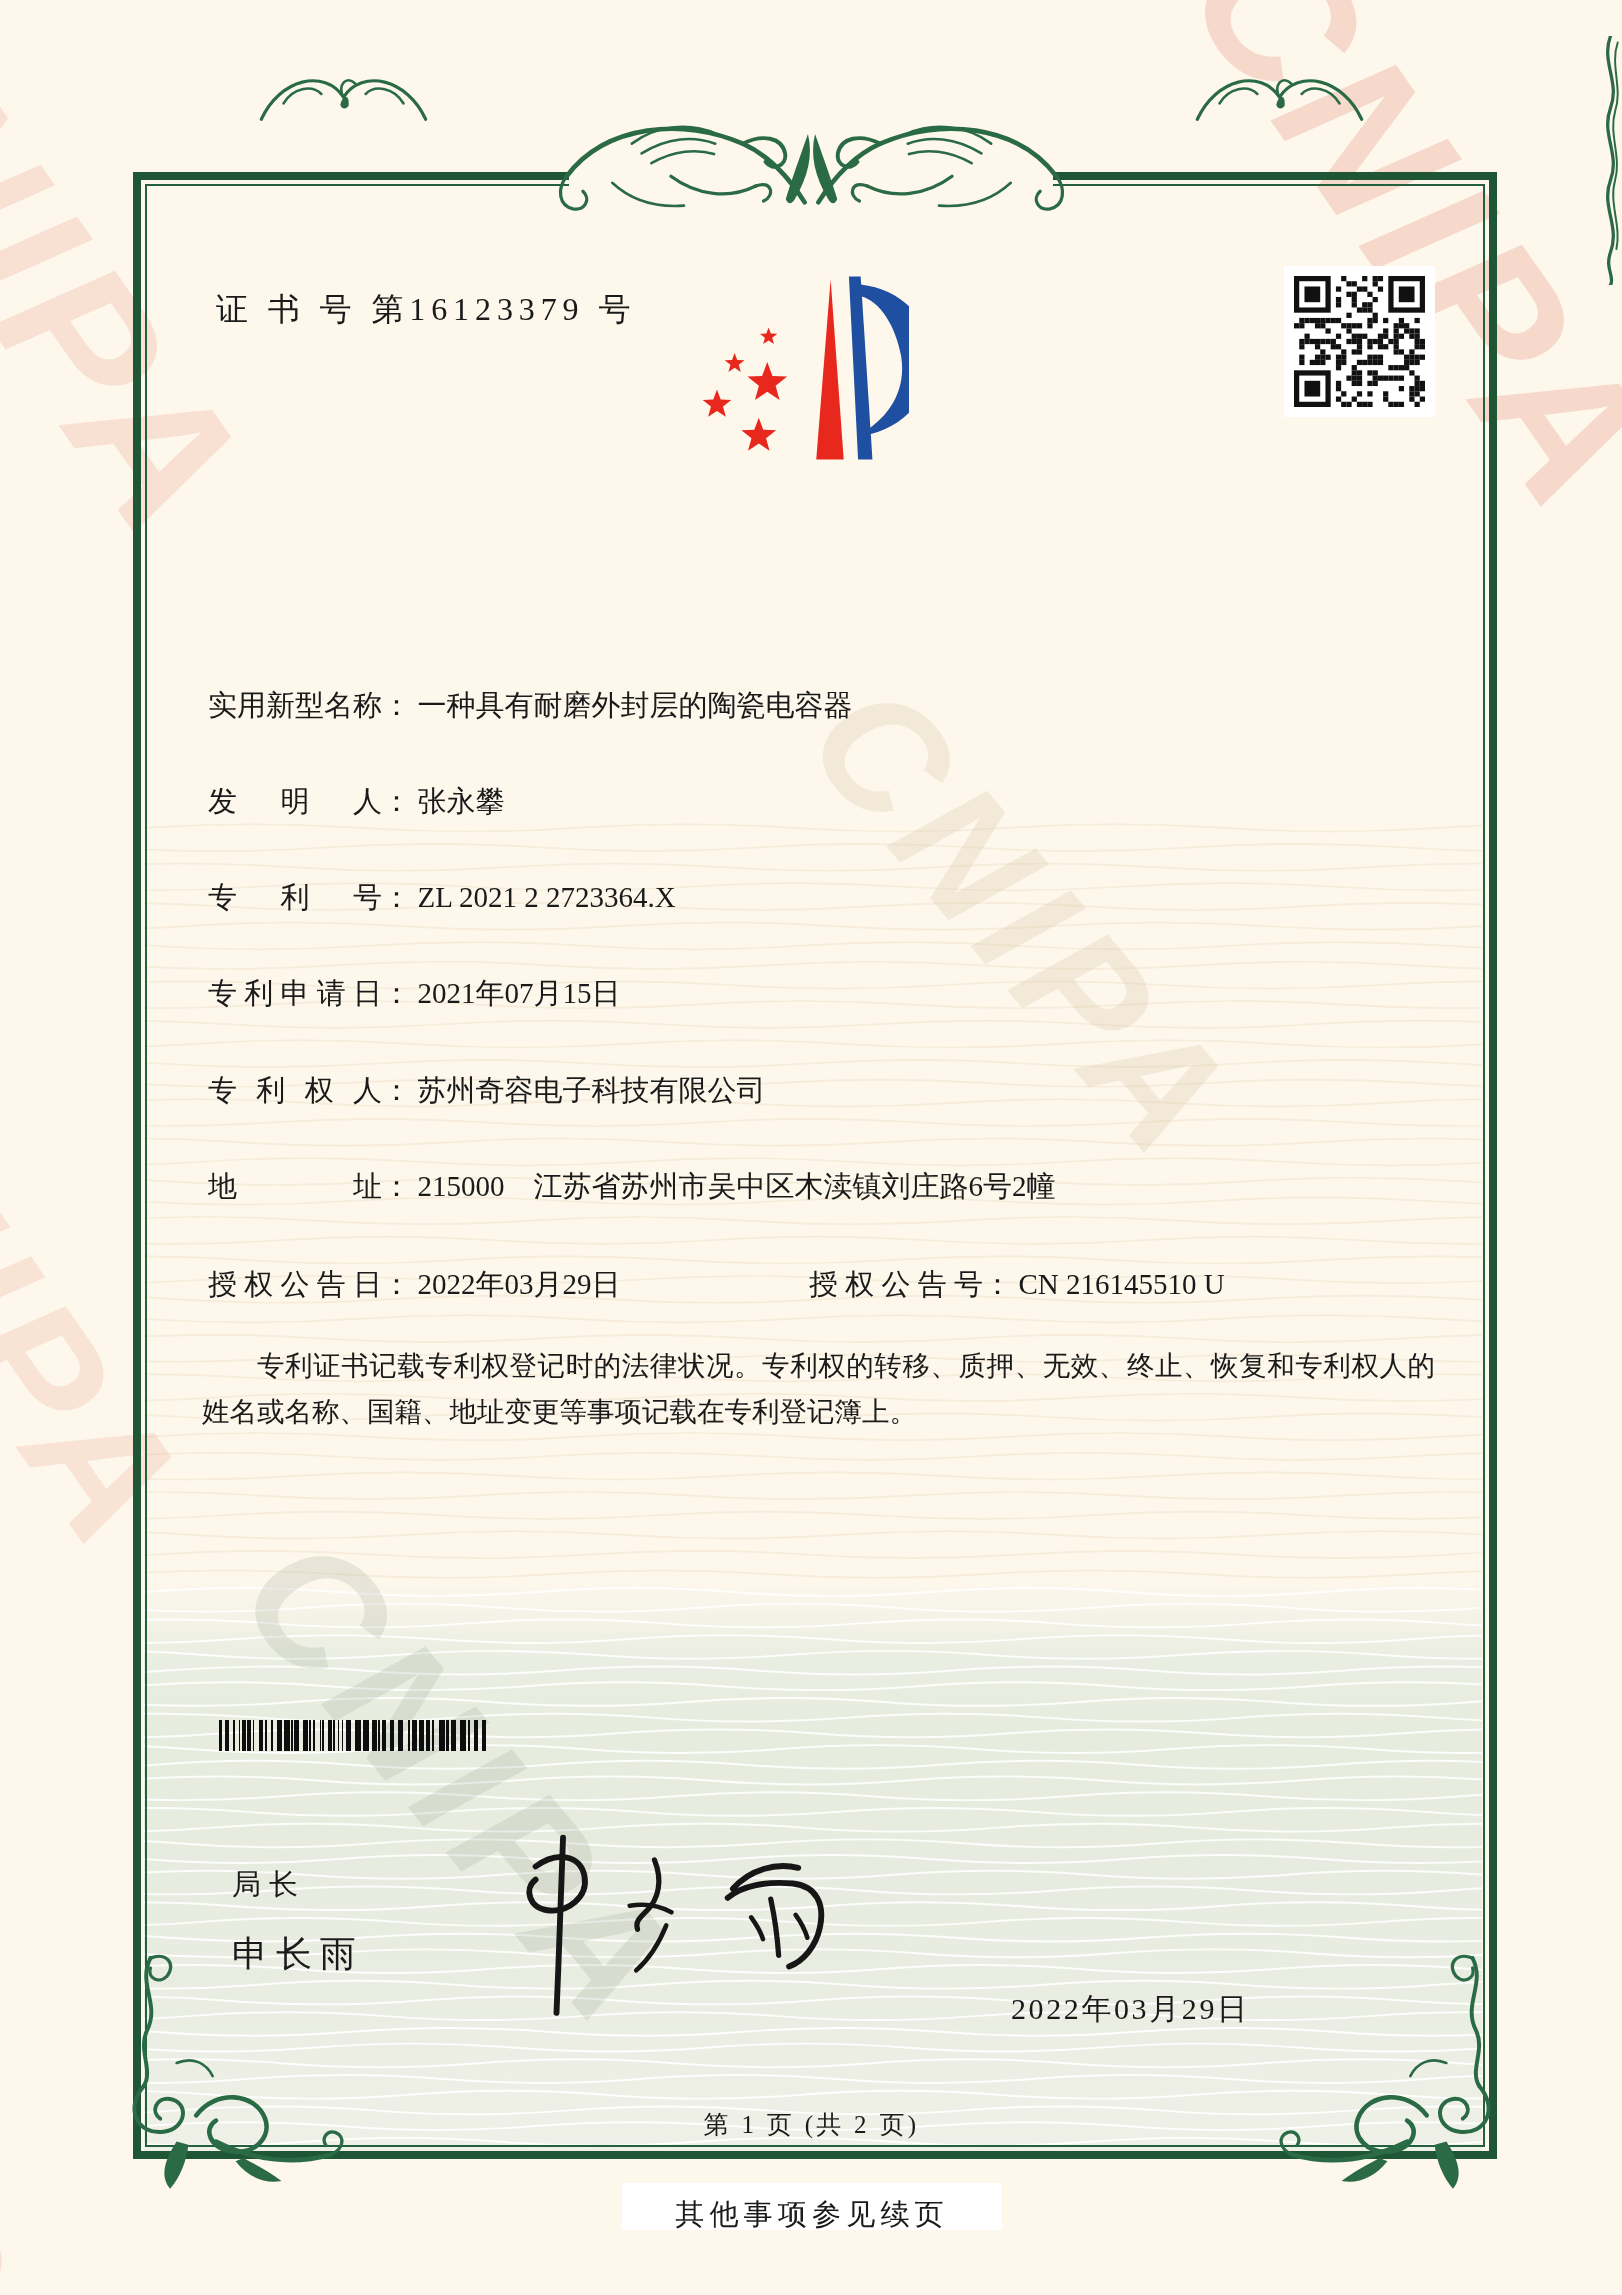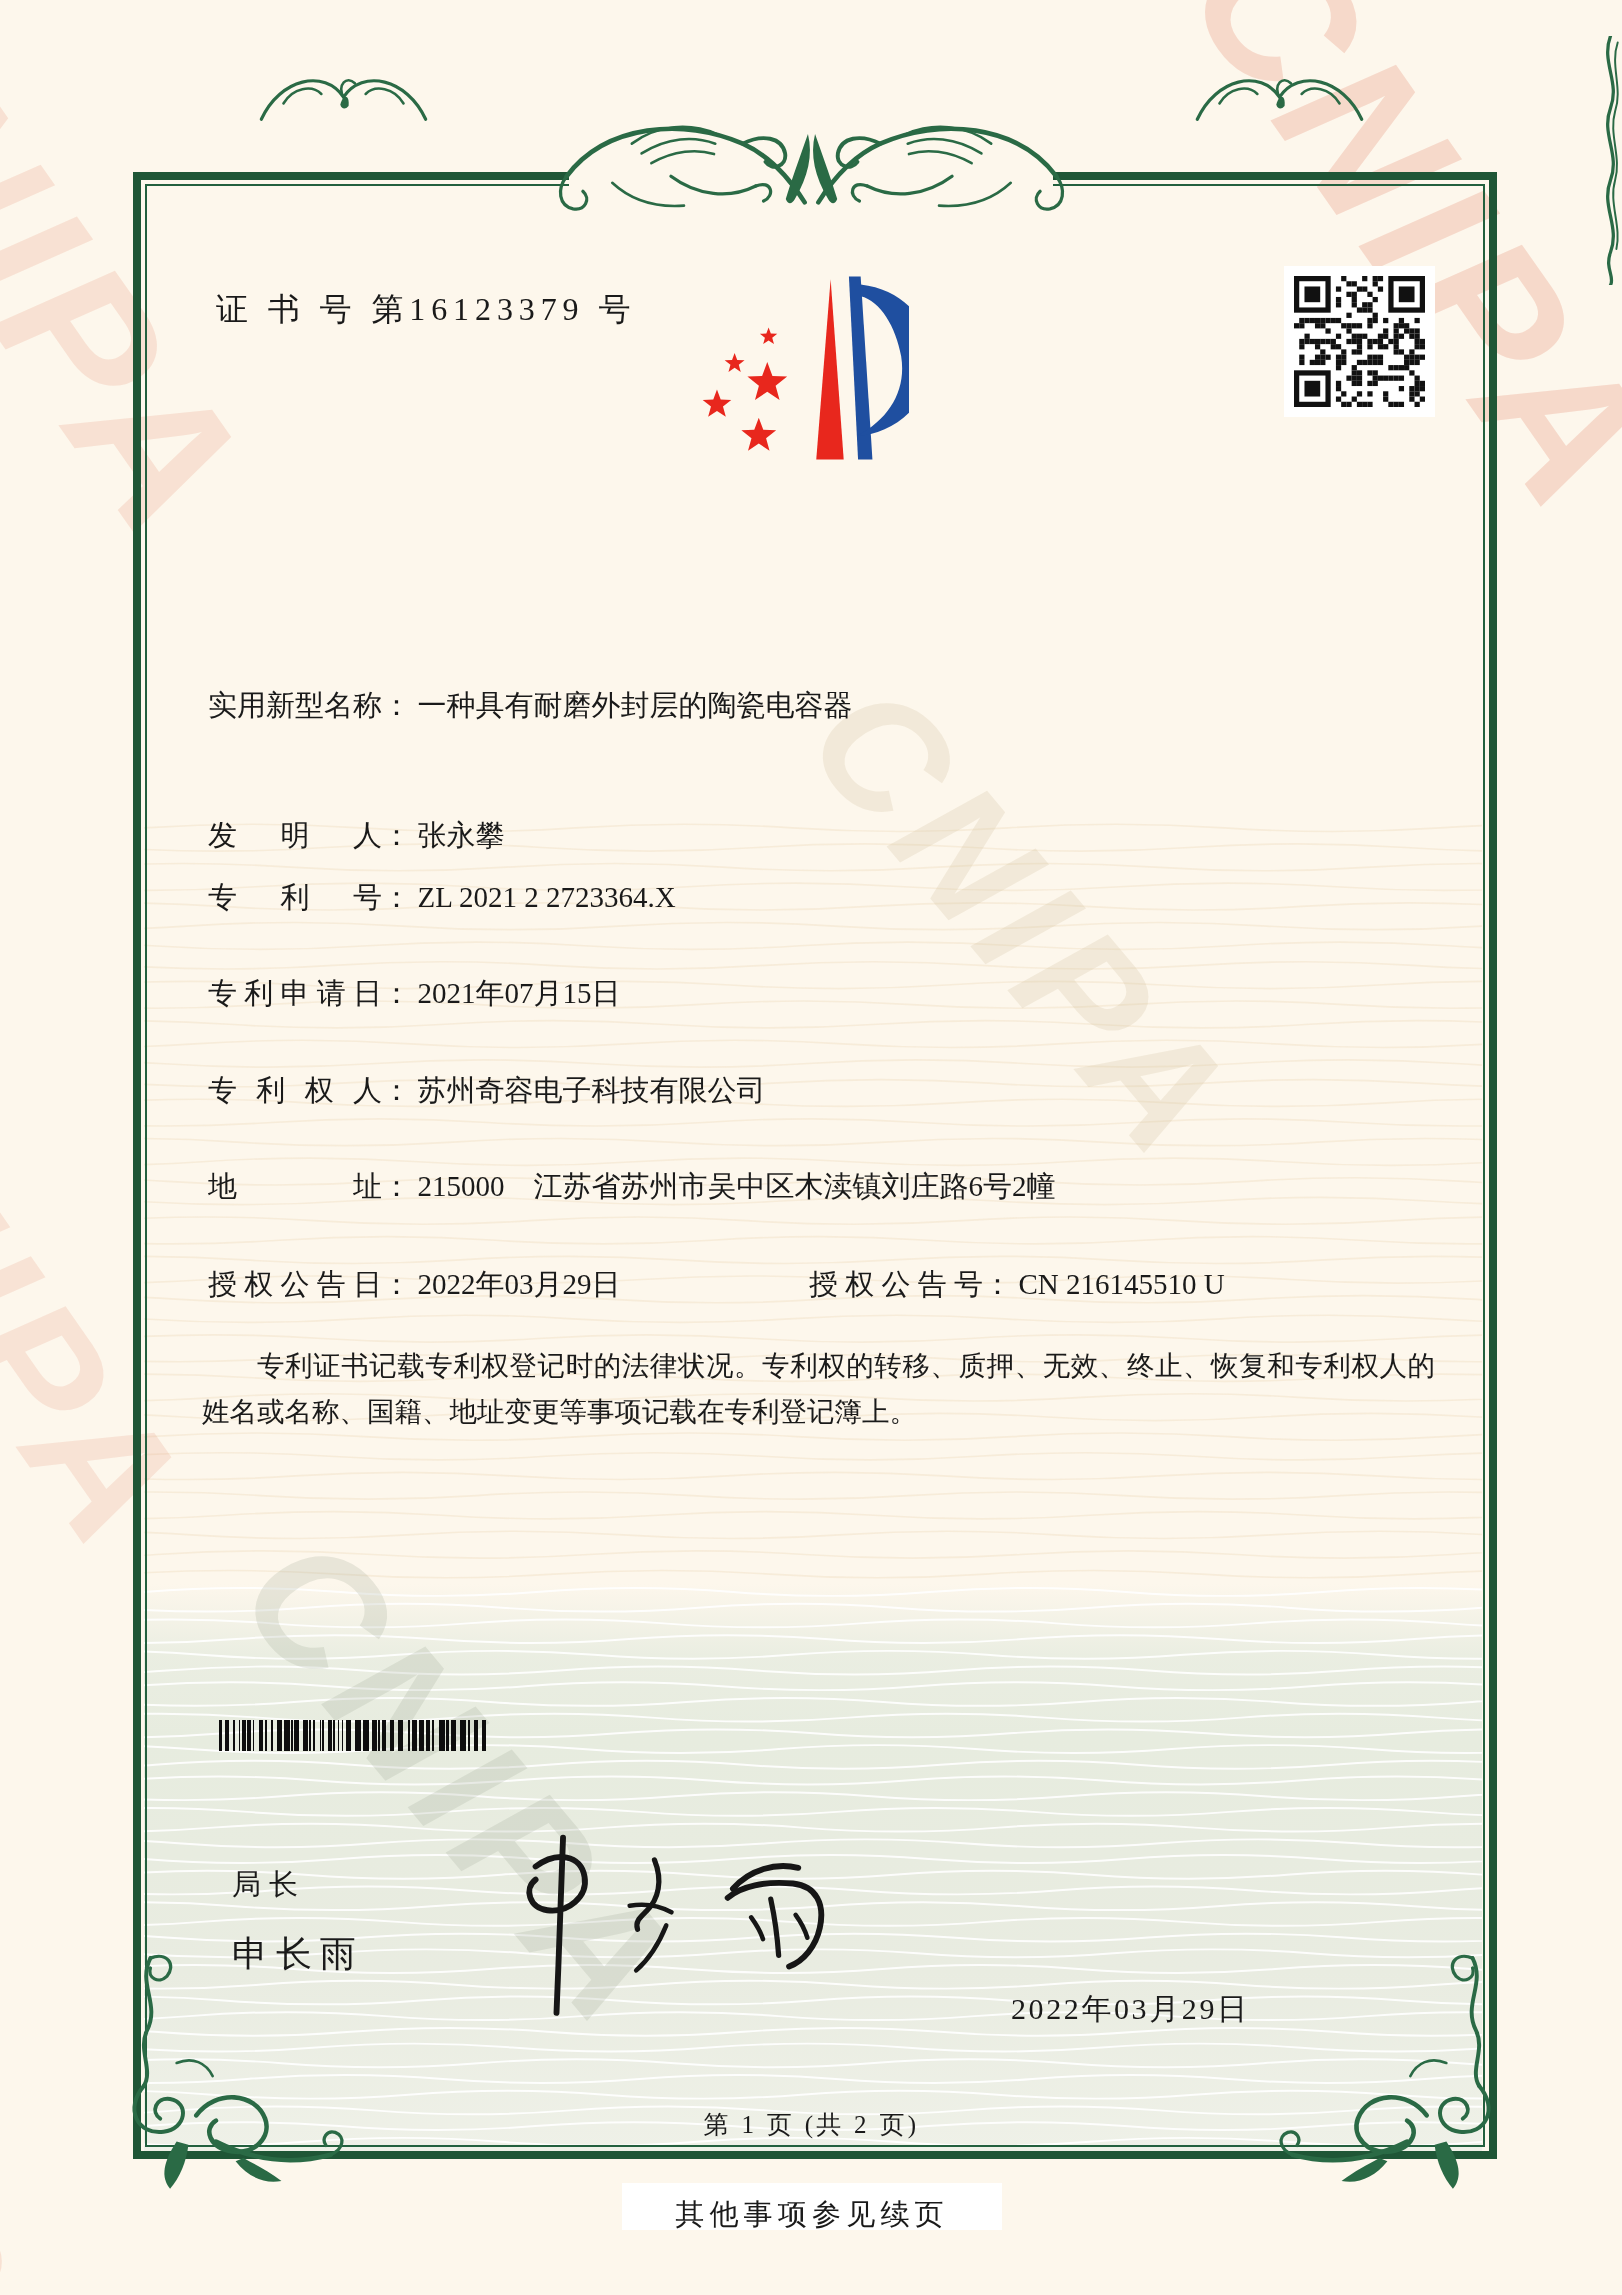--- a/index.html
+++ b/index.html
@@ -435,21 +435,21 @@
         <rect x="0" y="144" width="56" height="56" fill="#111"></rect>
         <rect x="8" y="152" width="40" height="40" fill="#fff"></rect>
         <rect x="16" y="160" width="24" height="24" fill="#111"></rect>
       </svg>
   </div>
 
 
   <div class="abs ct frow" style="top:686px;">
     <span class="flabel">实用新型名称</span><span class="fcolon">：</span><span>一种具有耐磨外封层的陶瓷电容器</span>
   </div>
-  <div class="abs ct frow" style="top:816px;">
+  <div class="abs ct frow" style="top:782px;">
     <span class="flabel">发明人</span><span class="fcolon">：</span><span>张永攀</span>
   </div>
   <div class="abs ct frow" style="top:878px;">
     <span class="flabel">专利号</span><span class="fcolon">：</span><span>ZL 2021 2 2723364.X</span>
   </div>
   <div class="abs ct frow" style="top:974px;">
     <span class="flabel">专利申请日</span><span class="fcolon">：</span><span>2021年07月15日</span>
   </div>
   <div class="abs ct frow" style="top:1071px;">
     <span class="flabel">专利权人</span><span class="fcolon">：</span><span>苏州奇容电子科技有限公司</span>

